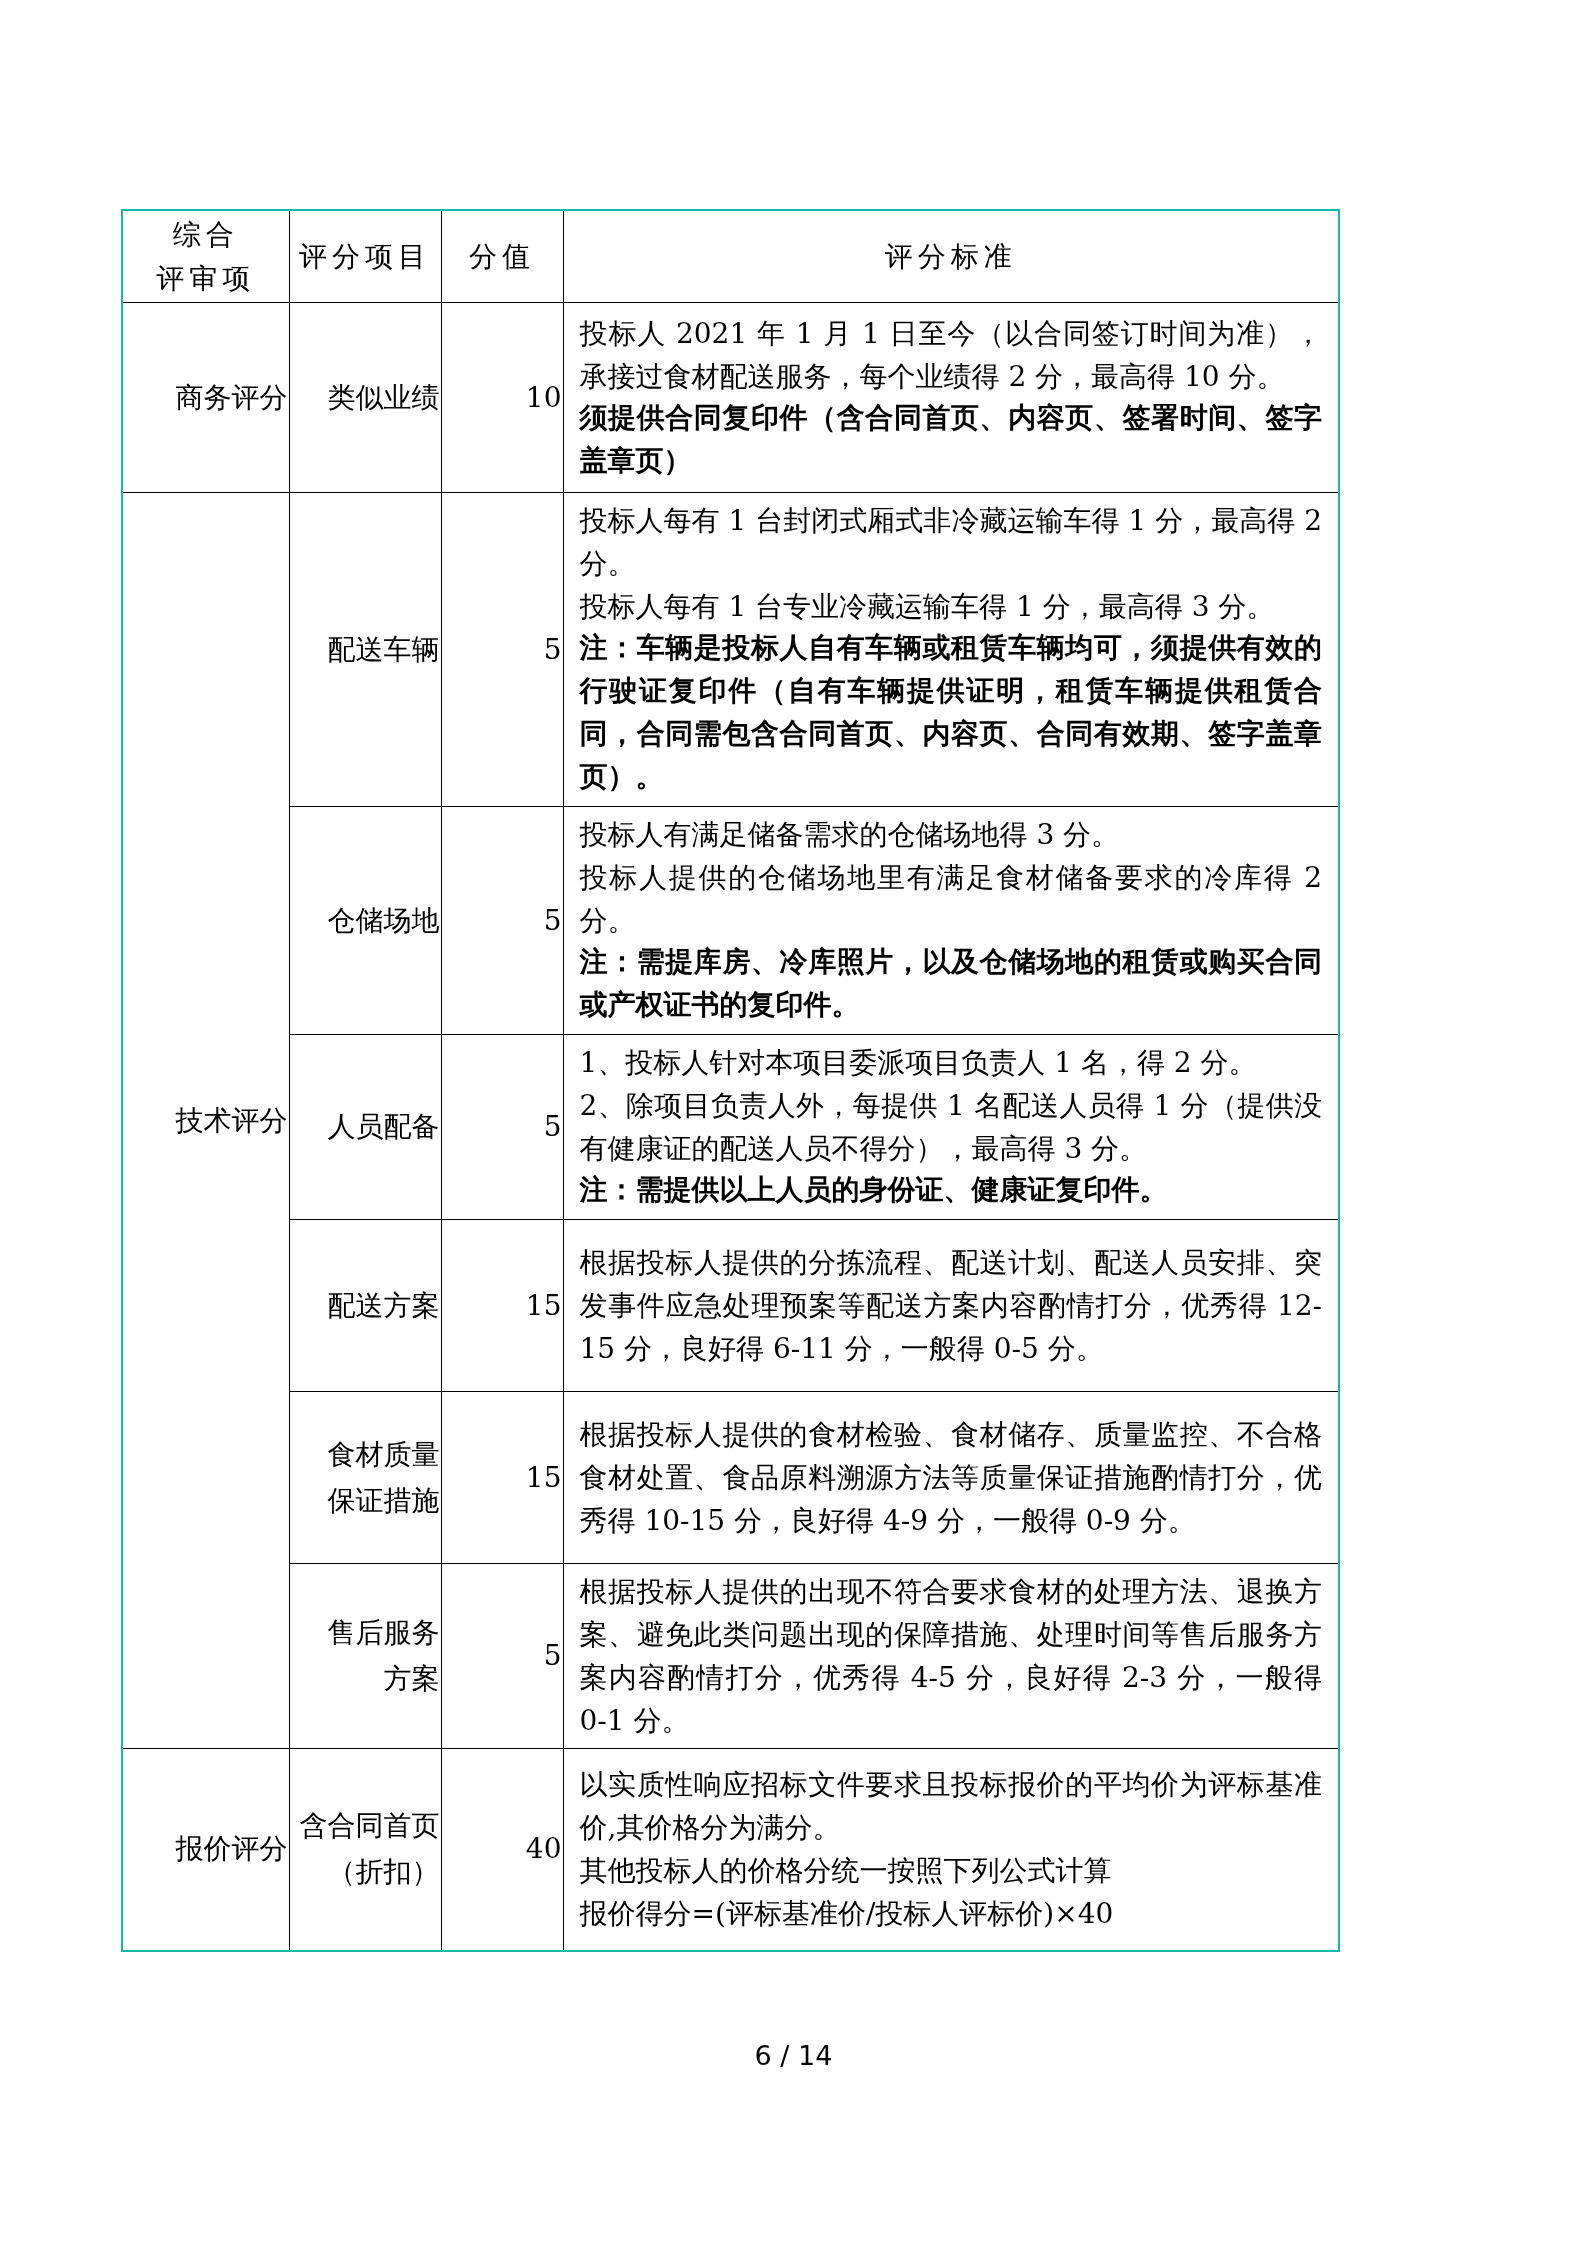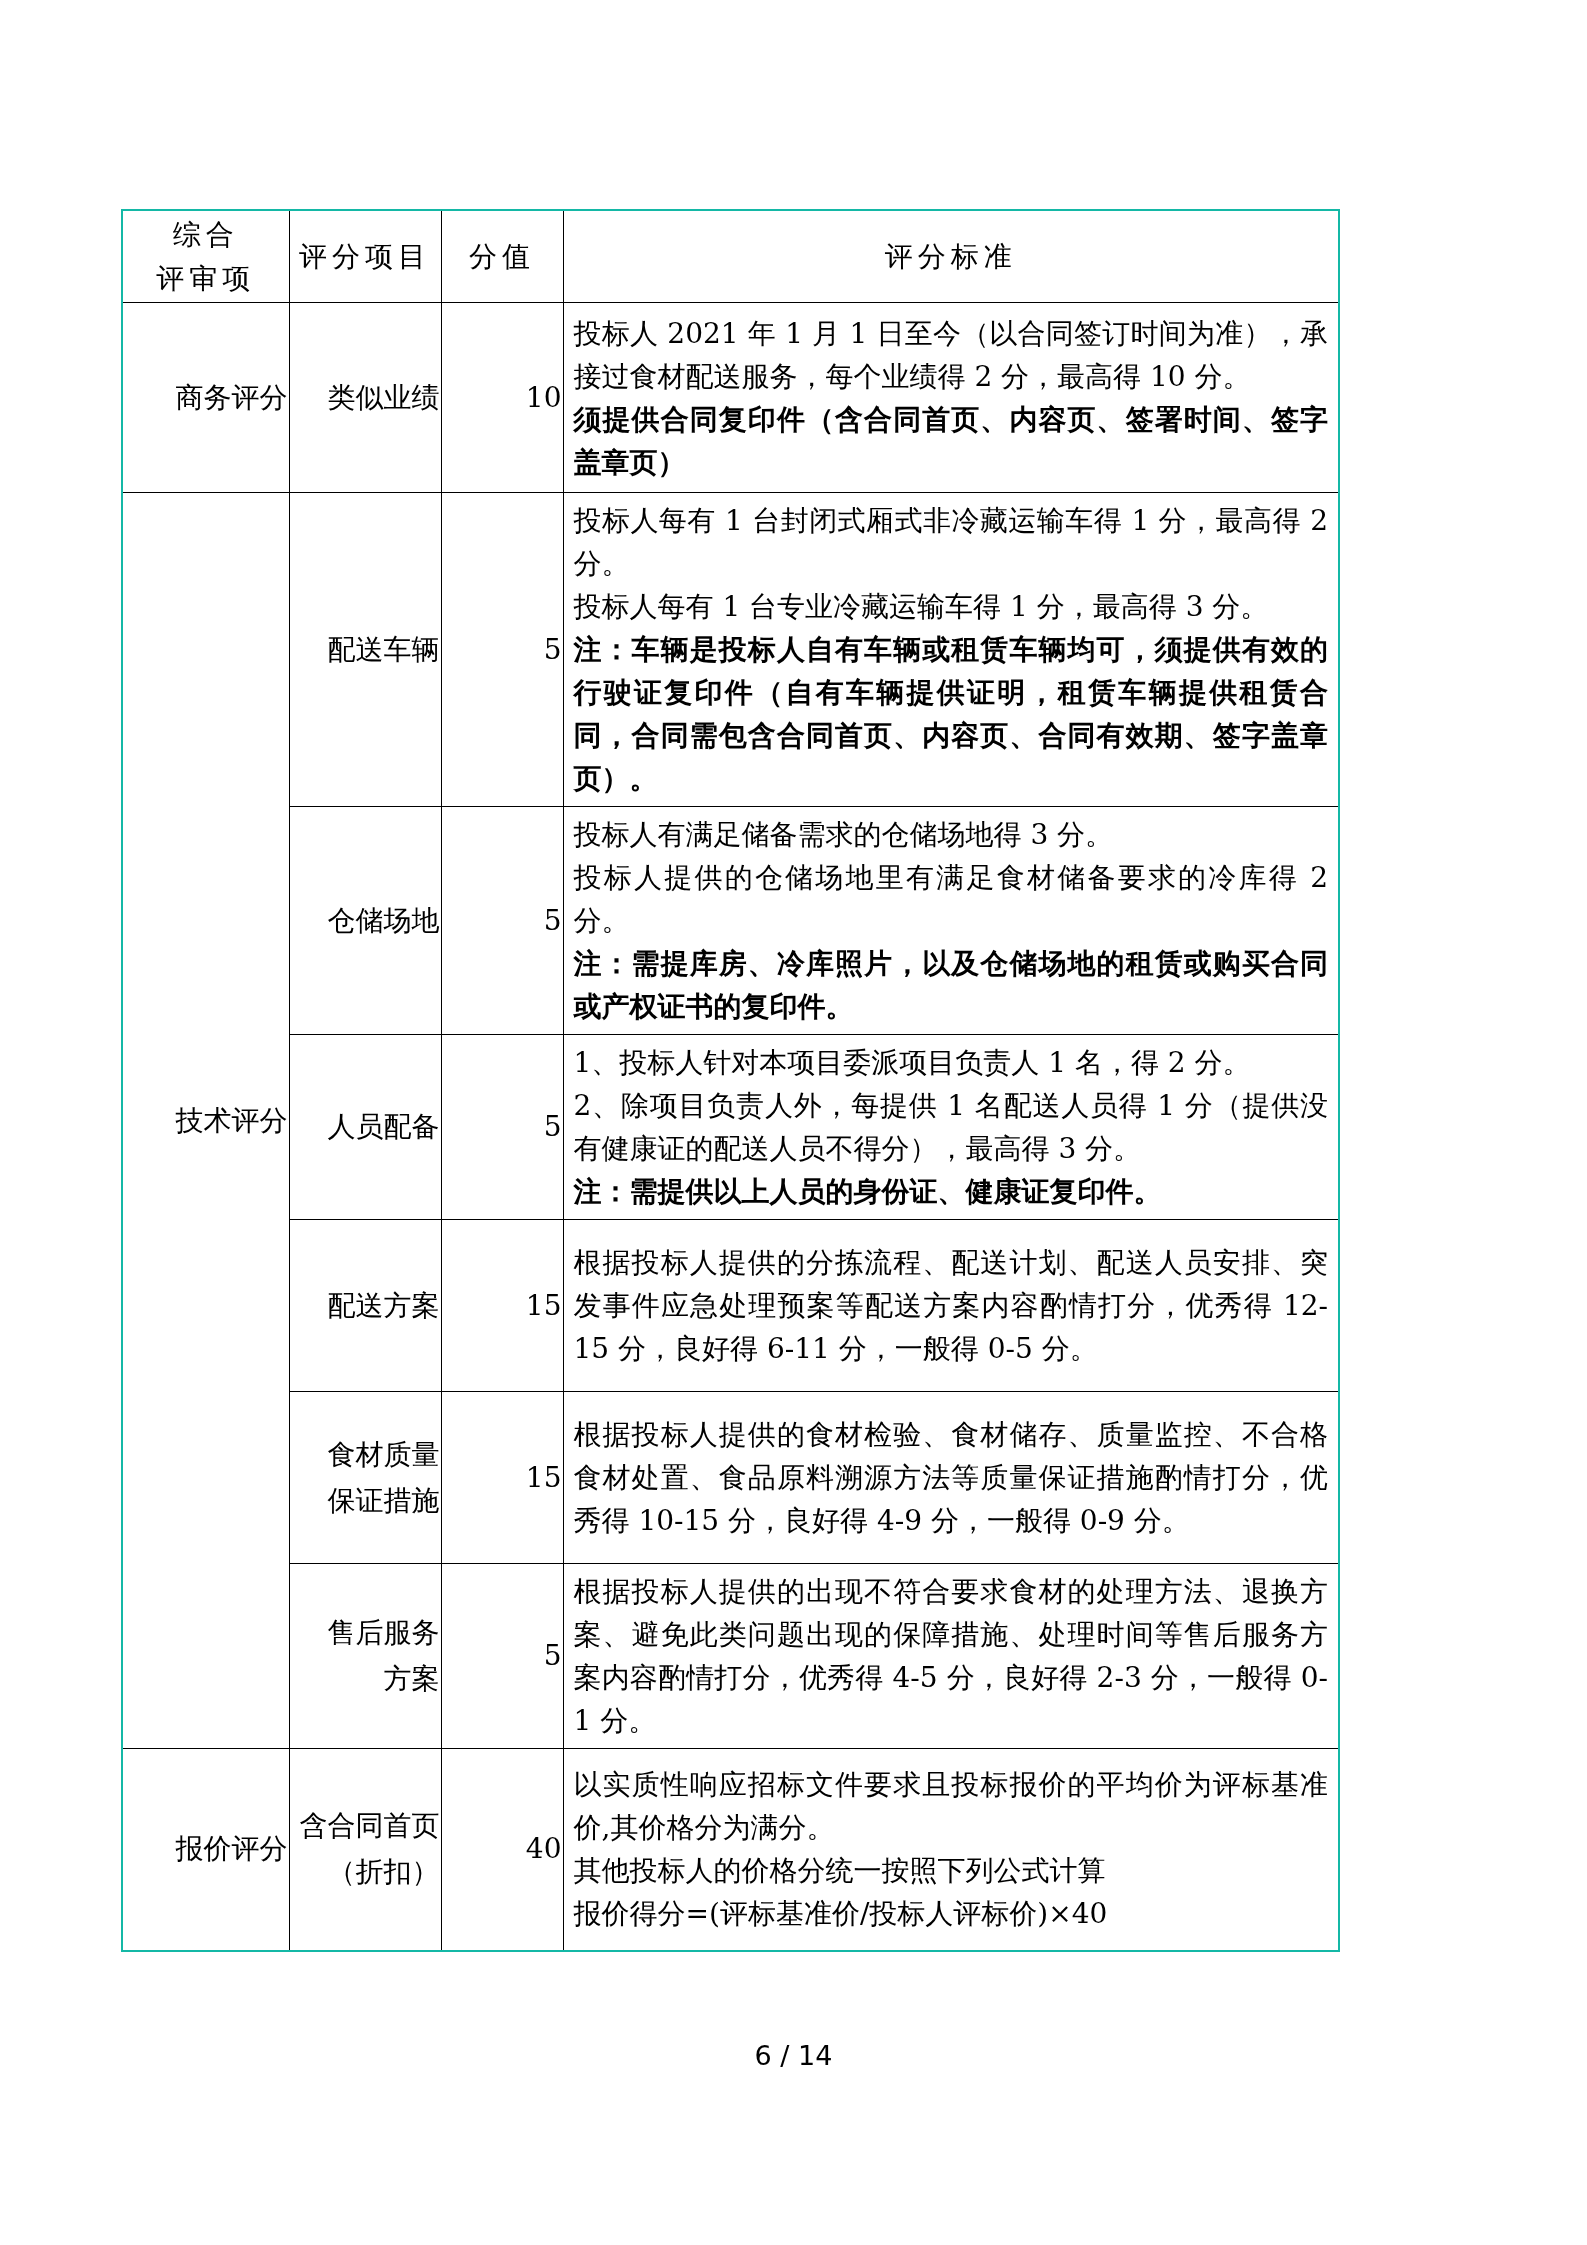--- a/index.html
+++ b/index.html
@@ -37,29 +37,29 @@
     letter-spacing: 5px;
     line-height: 44px;
   }
   .pre { white-space: pre-line; }
   td.cat-cell, td.item-cell, td.score-cell {
     text-align: right;
     line-height: 46px;
   }
   td.crit-cell {
     text-align: left;
-    padding: 6px 10px;
+    padding: 6px 16px;
   }
   .crit-seg {
     line-height: 43px;
     text-align: justify;
   }
   .crit-seg.bold {
     font-weight: 700;
-    font-family: Liberation Serif, serif;
+    font-family: Liberation Mono, monospace;
   }
   .page-number {
     position: absolute;
     top: 2040px;
     left: 0;
     width: 100%;
     text-align: center;
     font-family: "DejaVu Sans", sans-serif;
     font-size: 27px;
     color: #000000;

